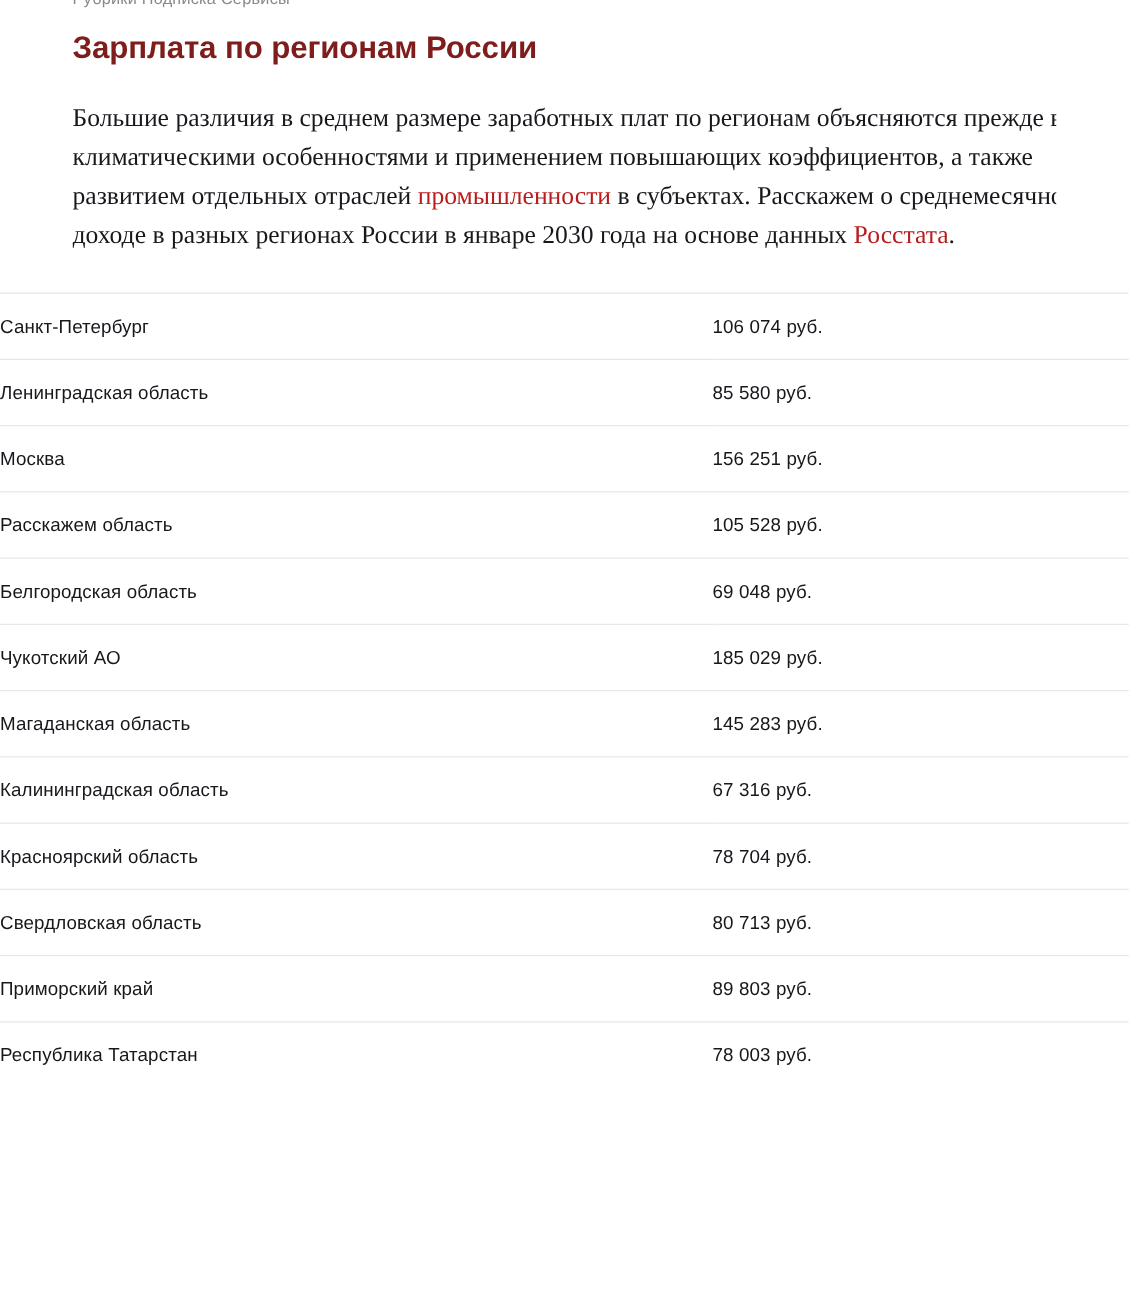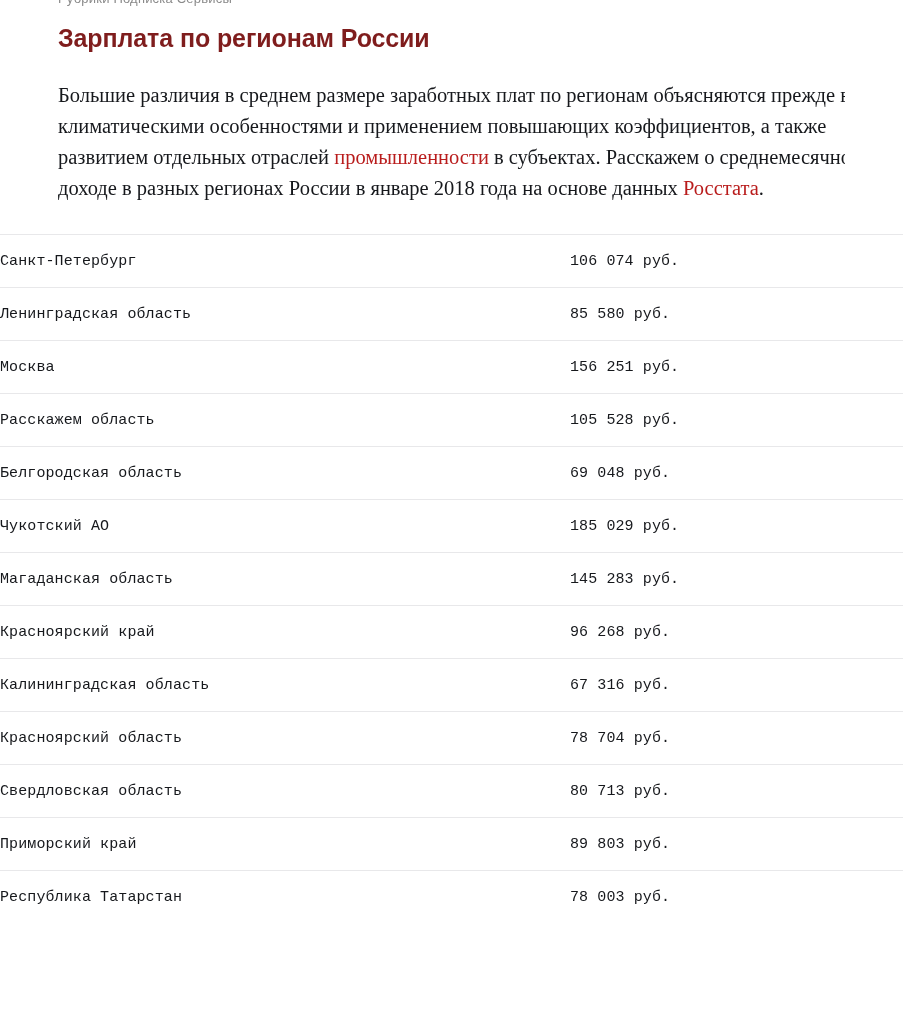--- a/index.html
+++ b/index.html
@@ -86,21 +86,20 @@
     font-family: "Liberation Sans", sans-serif;
   }
   table.salary-table td {
     border-top: 1px solid #e8e8ea;
     padding: 0;
     height: 53px;
     vertical-align: middle;
     font-size: 15px;
     color: #16181c;
     letter-spacing: 0.1px;
-    font-family: Liberation Mono, monospace;
   }
   table.salary-table tr:first-child td {
     border-top: 1px solid #e8e8ea;
   }
   td.region {
     width: 570px;
     padding-left: 74px;
     box-sizing: border-box;
   }
   td.amount {
@@ -124,21 +123,21 @@
       <span class="lead-line">
         <span>Большие различия в среднем размере заработных плат по регионам объясняются прежде всего</span>
       </span>
       <span class="lead-line">
         <span>климатическими особенностями и применением повышающих коэффициентов, а также</span>
       </span>
       <span class="lead-line">
         <span>развитием отдельных отраслей </span><a class="link" href="#">промышленности</a><span> в субъектах. Расскажем о среднемесячном</span>
       </span>
       <span class="lead-line">
-        <span>доходе в разных регионах России в январе 2018 года на основе данных </span><a class="link" href="#">Росстата</a><span>.</span>
+        <span>доходе в разных регионах России в январе 2030 года на основе данных </span><a class="link" href="#">Росстата</a><span>.</span>
       </span>
     </div>
 
     <div class="table-wrap">
       <table class="salary-table">
         <tbody>
           <tr>
             <td class="region">Санкт-Петербург</td>
             <td class="amount">106 074 руб.</td>
           </tr>
@@ -160,24 +159,20 @@
           </tr>
           <tr>
             <td class="region">Чукотский АО</td>
             <td class="amount">185 029 руб.</td>
           </tr>
           <tr>
             <td class="region">Магаданская область</td>
             <td class="amount">145 283 руб.</td>
           </tr>
           <tr>
-            <td class="region">Красноярский край</td>
-            <td class="amount">96 268 руб.</td>
-          </tr>
-          <tr>
             <td class="region">Калининградская область</td>
             <td class="amount">67 316 руб.</td>
           </tr>
           <tr>
             <td class="region">Красноярский область</td>
             <td class="amount">78 704 руб.</td>
           </tr>
           <tr>
             <td class="region">Свердловская область</td>
             <td class="amount">80 713 руб.</td>

